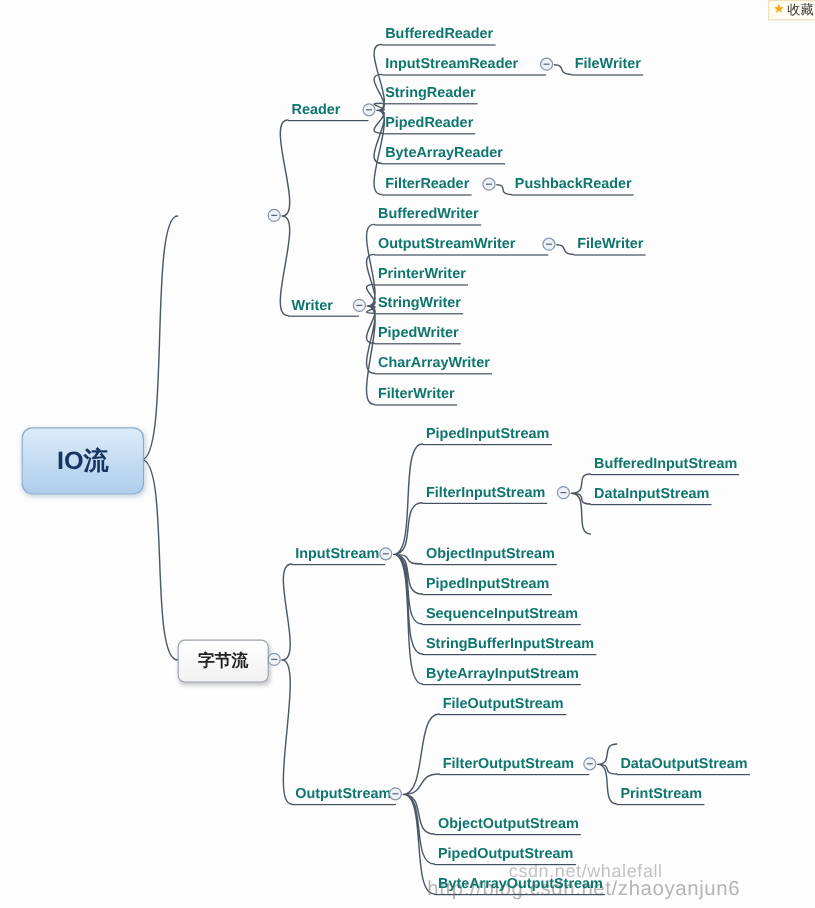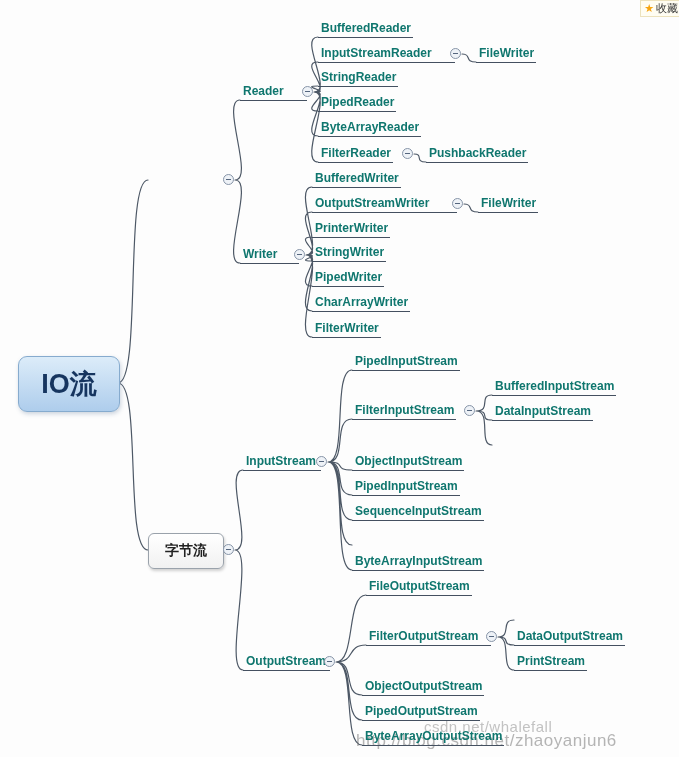--- a/index.html
+++ b/index.html
@@ -18,21 +18,21 @@
     border-bottom:1px solid #44506000;
     border-bottom:1px solid #445060;
     cursor:default;
   }
   .root{
     position:absolute;left:18px;top:356px;width:100px;height:54px;z-index:2;
     background:linear-gradient(#dcecf9,#aecdec);
     border:1px solid #86abce;border-radius:9px;
     box-shadow:1px 2px 4px rgba(60,90,130,.25);
     display:flex;align-items:center;justify-content:center;
-    font-size:27px;font-weight:700;color:#16355f;
+    font-size:21px;font-weight:700;color:#16355f;
   }
   .box{
     position:absolute;width:74px;height:34px;z-index:2;
     background:linear-gradient(#ffffff,#f1f1f1);
     border:1px solid #9aa2ab;border-radius:6px;
     box-shadow:1px 2px 3px rgba(0,0,0,.18);
     display:flex;align-items:center;justify-content:center;
     font-size:14px;font-weight:600;color:#222;
   }
   .collapse{
@@ -99,20 +99,21 @@
   <div class="topic" style="left:312px;top:320px">FilterWriter</div>
 
   <div class="topic" style="left:243px;top:453px;min-width:73px">InputStream</div>
   <div class="topic" style="left:352px;top:353px">PipedInputStream</div>
   <div class="topic" style="left:352px;top:402px">FilterInputStream</div>
   <div class="topic" style="left:492px;top:378px">BufferedInputStream</div>
   <div class="topic" style="left:492px;top:403px">DataInputStream</div>
   <div class="topic" style="left:352px;top:453px">ObjectInputStream</div>
   <div class="topic" style="left:352px;top:478px">PipedInputStream</div>
   <div class="topic" style="left:352px;top:503px">SequenceInputStream</div>
+  <div class="topic" style="left:352px;top:528px">StringBufferInputStream</div>
   <div class="topic" style="left:352px;top:553px">ByteArrayInputStream</div>
 
   <div class="topic" style="left:243px;top:653px;min-width:82px">OutputStream</div>
   <div class="topic" style="left:366px;top:578px">FileOutputStream</div>
   <div class="topic" style="left:366px;top:628px;min-width:120px">FilterOutputStream</div>
   <div class="topic" style="left:514px;top:628px">DataOutputStream</div>
   <div class="topic" style="left:514px;top:653px">PrintStream</div>
   <div class="topic" style="left:362px;top:678px">ObjectOutputStream</div>
   <div class="topic" style="left:362px;top:703px">PipedOutputStream</div>
   <div class="topic" style="left:362px;top:728px">ByteArrayOutputStream</div>

